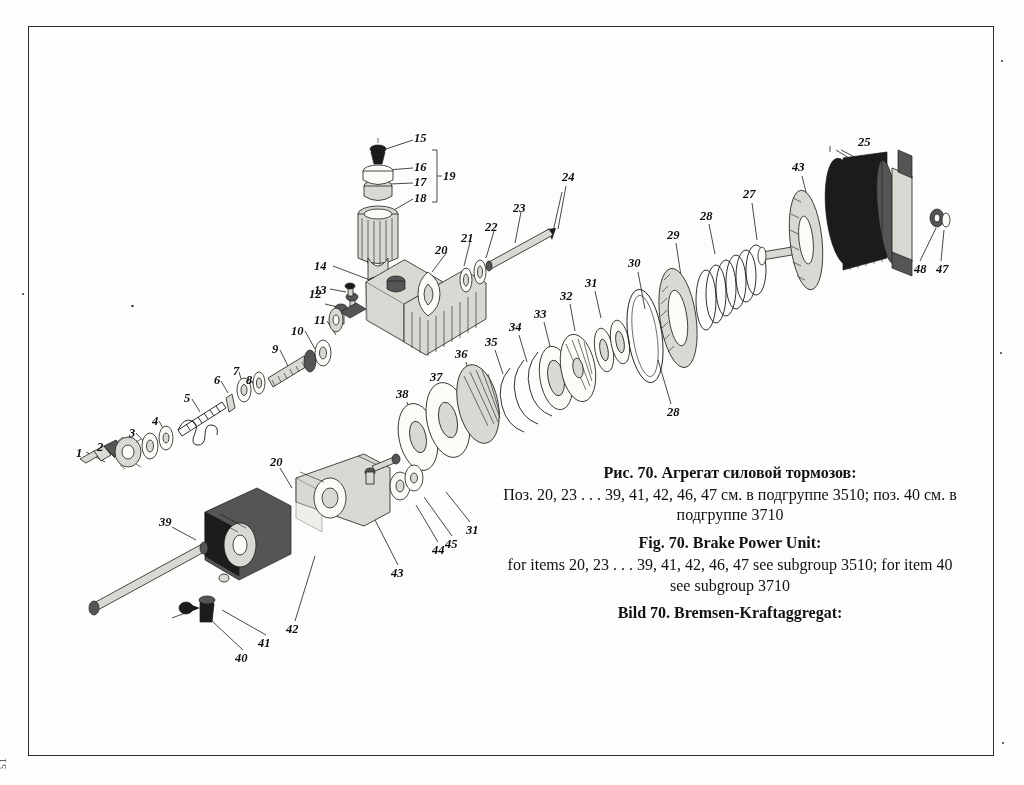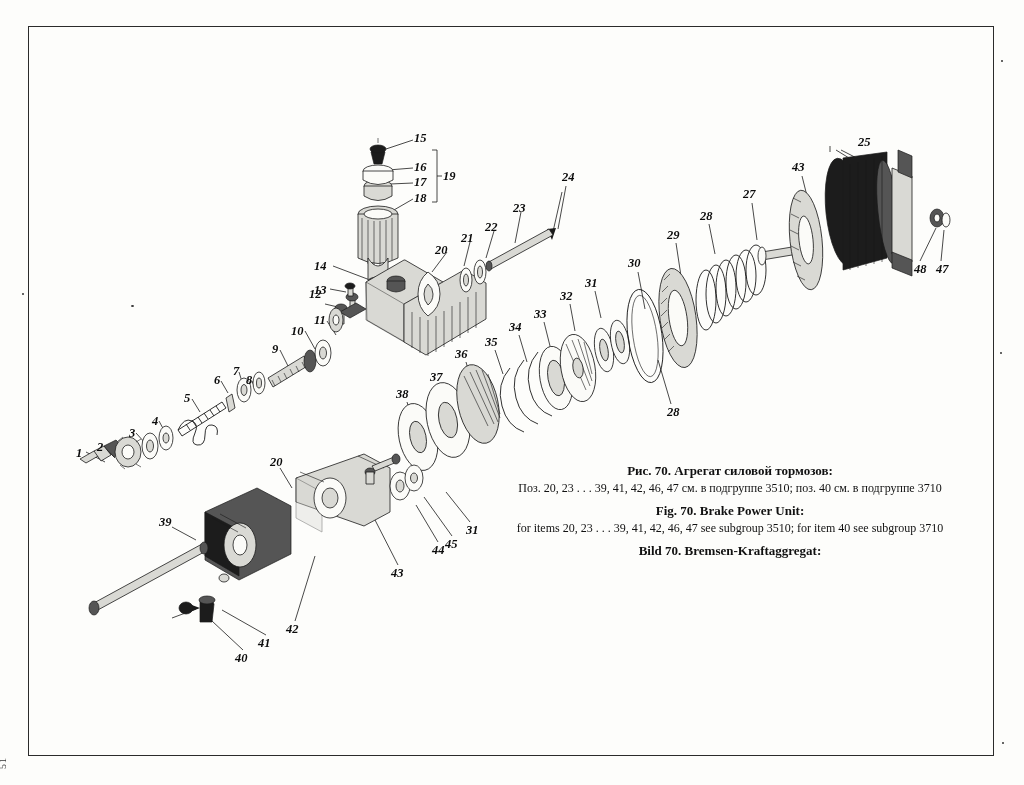--- a/index.html
+++ b/index.html
@@ -46,27 +46,27 @@
   
   #caption {
     position: absolute;
     left: 500px;
     top: 462px;
     width: 460px;
     text-align: center;
     line-height: 1.35;
   }
   .cap-line {
-    font-size: 13px;
+    font-size: 16px;
     font-weight: bold;
     color: #111;
     margin-bottom: 1px;
   }
   .cap-sub {
-    font-size: 12px;
+    font-size: 16px;
     color: #111;
     margin-bottom: 6px;
     line-height: 1.3;
   }
 
   
   .lbl {
     position: absolute;
     font-family: "Liberation Serif", serif;
     font-style: italic;

